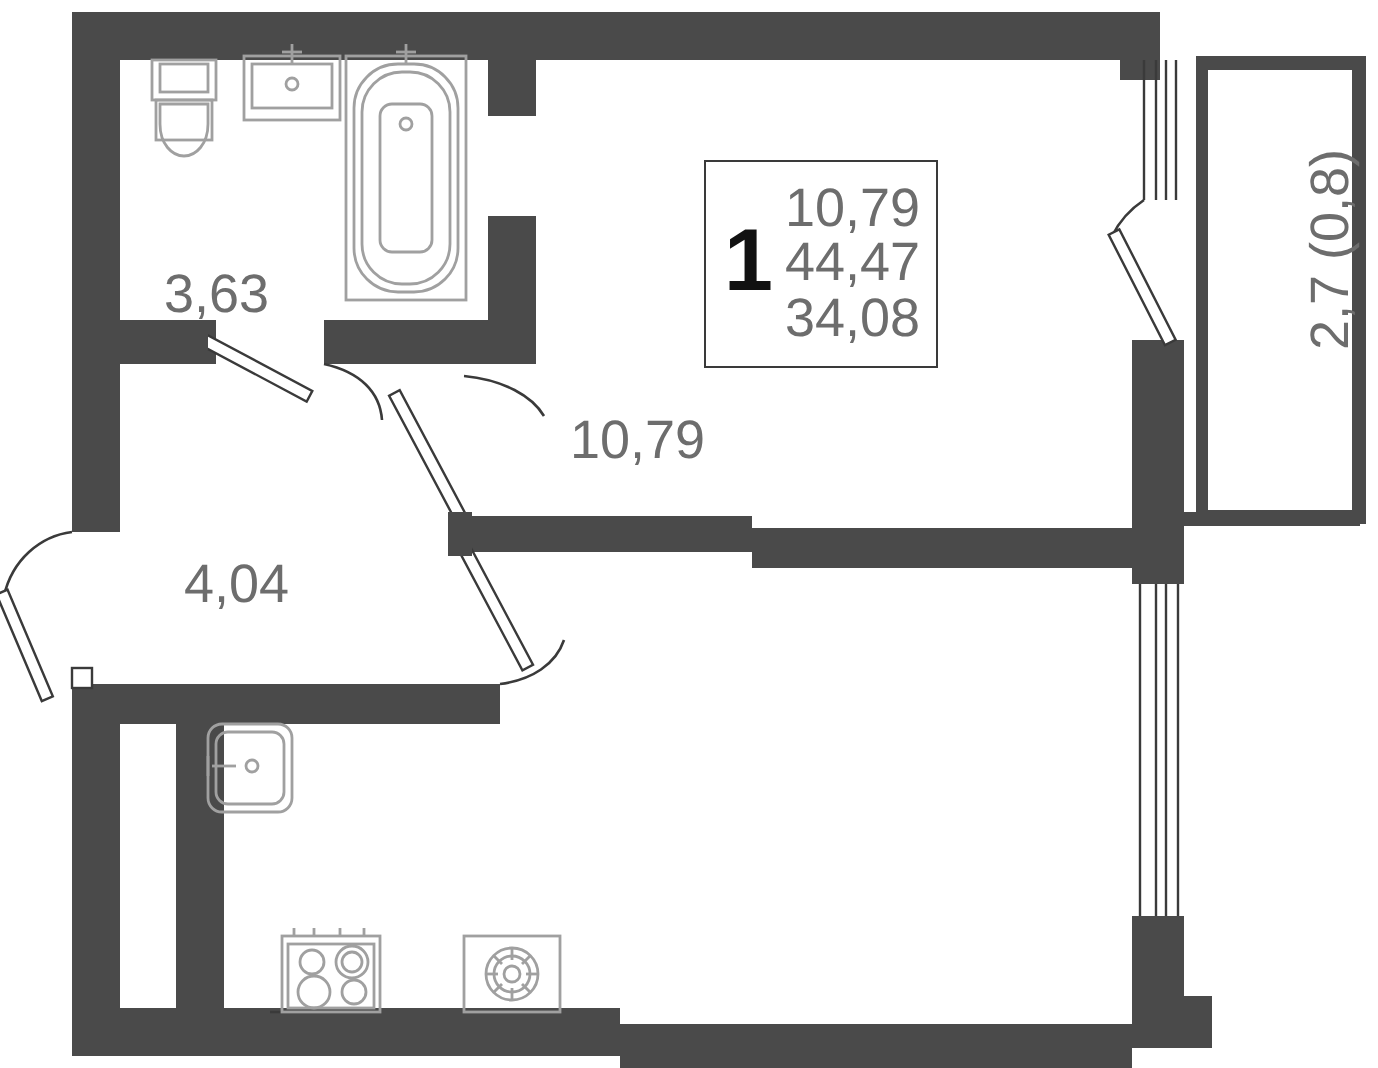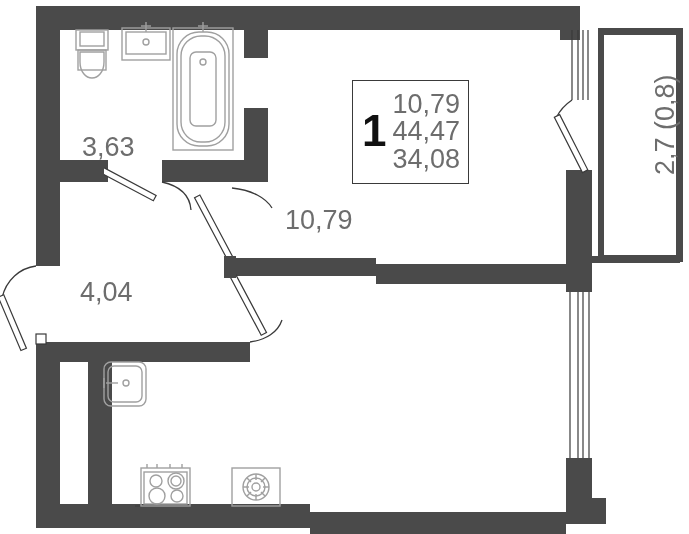--- a/index.html
+++ b/index.html
@@ -234,21 +234,21 @@
         <line x1="265" y1="478" x2="261" y2="482"></line>
         <line x1="251" y1="492" x2="247" y2="496"></line>
       </g>
     </g>
   </svg>
 
   <div class="area-label" id="label-bathroom" style="left:82px; top:88px;margin-top:44px;">3,63</div>
 
   <div class="area-label" id="label-living" style="left:285px; top:205px;">10,79</div>
 
-  <div class="area-label" id="label-hall" style="left:80px; top:277px;">4,04</div>
+  <div class="area-label" id="label-hall" style="left:92px; top:277px;">4,04</div>
 
 
   <div class="area-label" id="label-balcony" style="left:650px; top:175px;">2,7 (0,8)</div>
 
   <div id="info-box">
     <div id="info-rooms">1</div>
     <div id="info-areas">
       <span>10,79</span>
       <span>44,47</span>
       <span>34,08</span>

